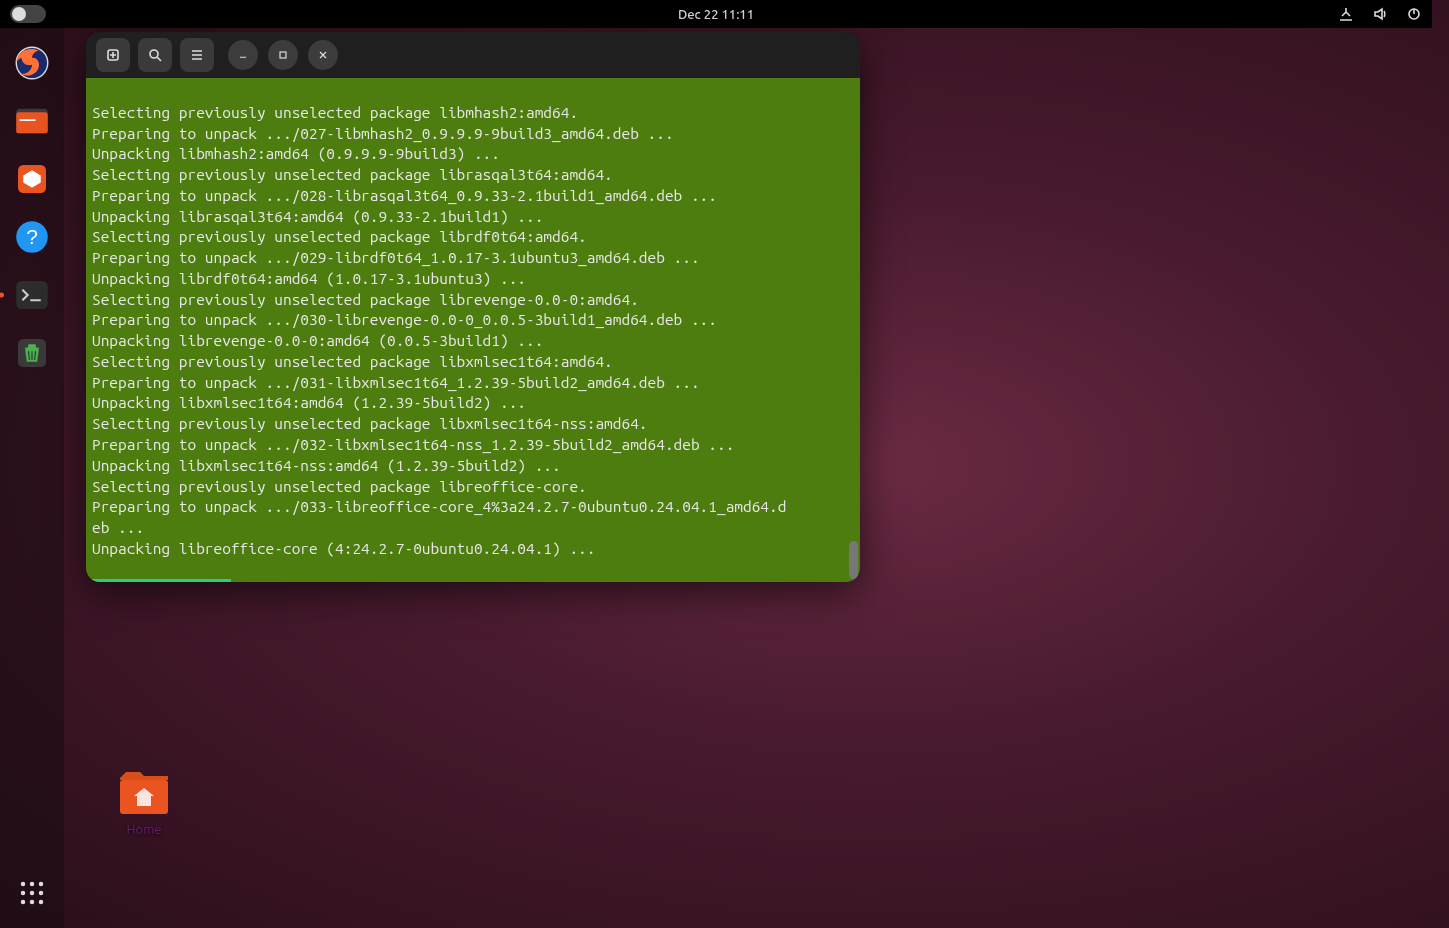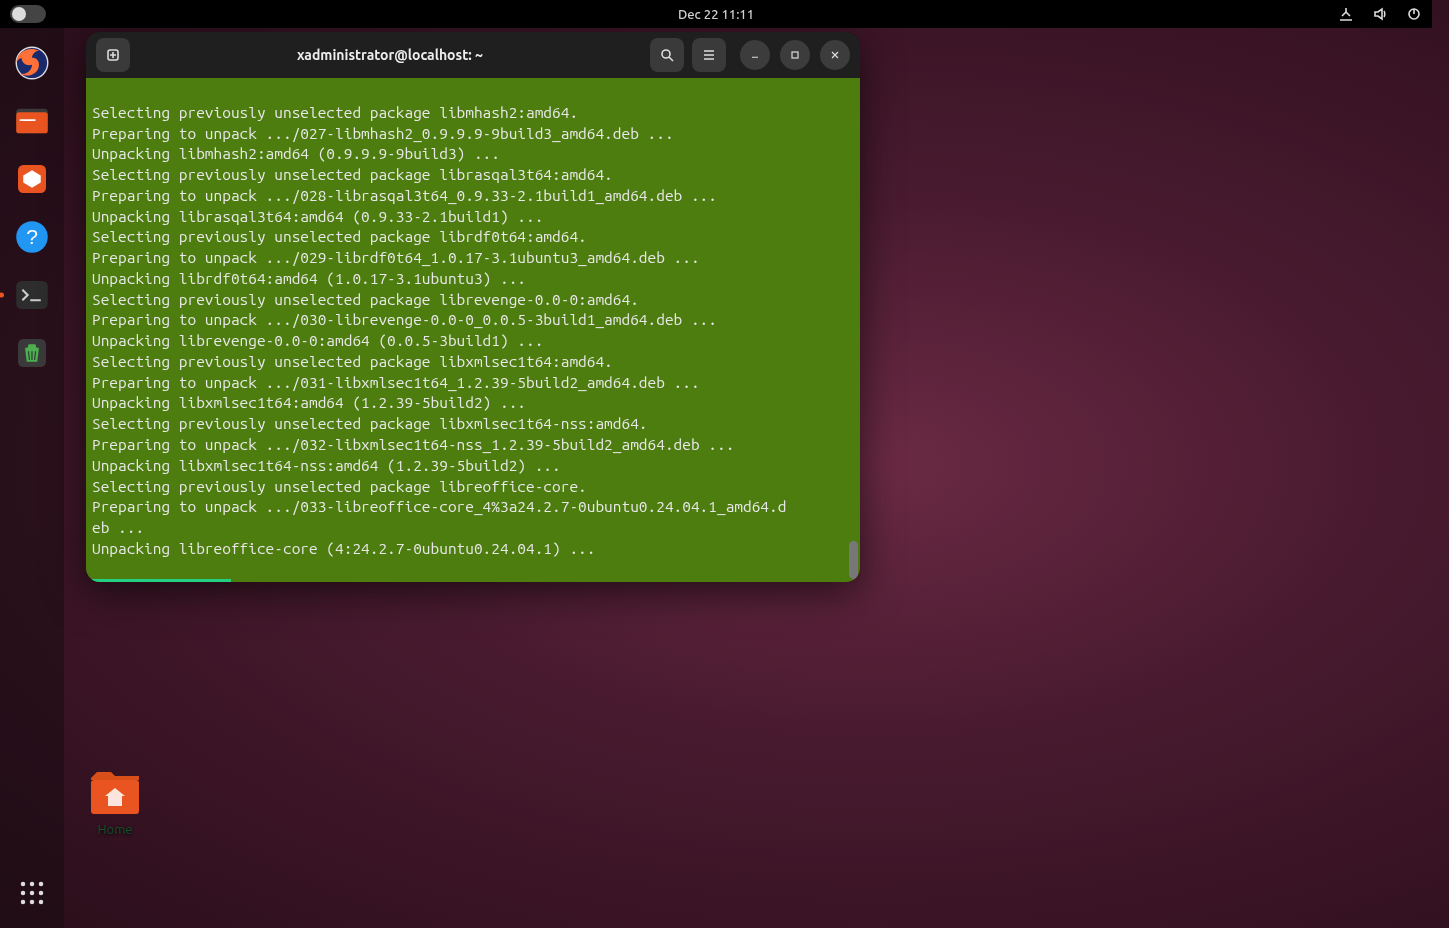--- a/index.html
+++ b/index.html
@@ -34,22 +34,22 @@
     width: 50px; height: 50px; border-radius: 10px; display:flex; align-items:center; justify-content:center;
     position: relative;
   }
   .dock-item.active::before {
     content:""; position:absolute; left:-8px; top:50%; transform:translateY(-50%);
     width:5px; height:5px; border-radius:50%; background:#e95420;
   }
   .dock-spacer { flex: 1; }
   
   .desktop-icon {
-    position: absolute; left: 85px; top: 770px; width: 60px; text-align:center;
-    color:#14532d; font-size:13px;
+    position: absolute; left: 114px; top: 770px; width: 60px; text-align:center;
+    color:#701a75; font-size:13px;
   }
   .desktop-icon .folder {
     width:52px; height:46px; margin:0 auto 6px;
   }
   .desktop-icon .label { text-shadow: 0 1px 3px #000; }
   
   .terminal {
     position: absolute; left: 86px; top: 32px; width: 774px; height: 550px;
     background: #2b0f1c; border-radius: 14px; overflow:hidden;
     box-shadow: 0 10px 40px rgba(0,0,0,0.6);
@@ -174,21 +174,20 @@
 </div>
 
 <div class="terminal">
   <div class="term-titlebar">
     <div class="ttb-btn">
       <svg viewBox="0 0 16 16" width="16" height="16">
           <rect x="3" y="3" width="10" height="10" rx="2"></rect>
           <path d="M8 5v6M5 8h6"></path>
         </svg>
     </div>
-    <div class="ttb-title">xadministrator@localhost: ~</div>
     <div class="ttb-btn">
       <svg viewBox="0 0 16 16" width="16" height="16">
           <circle cx="7" cy="7" r="4"></circle>
           <path d="M10 10l4 4"></path>
         </svg>
     </div>
     <div class="ttb-btn">
       <svg viewBox="0 0 16 16" width="16" height="16">
           <path d="M3 4h10M3 8h10M3 12h10"></path>
         </svg>

